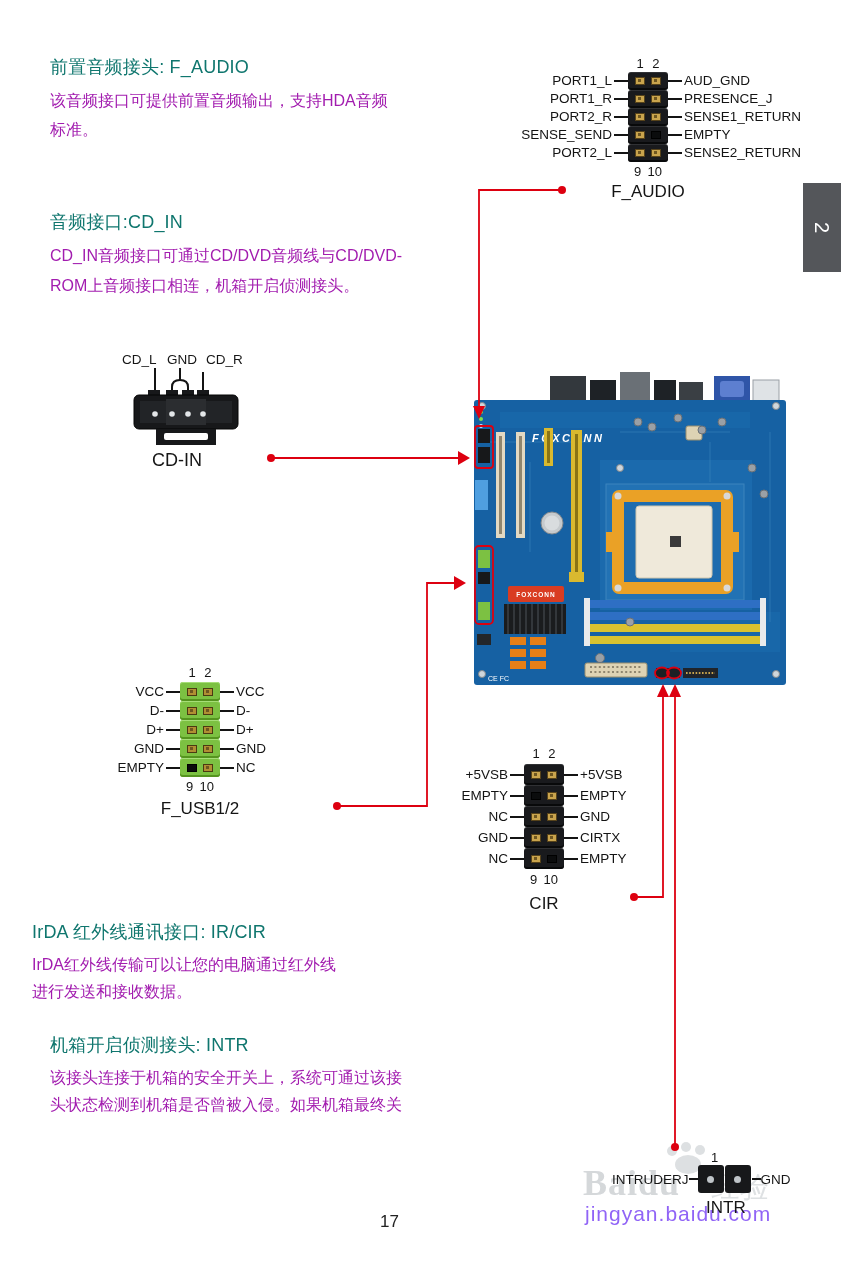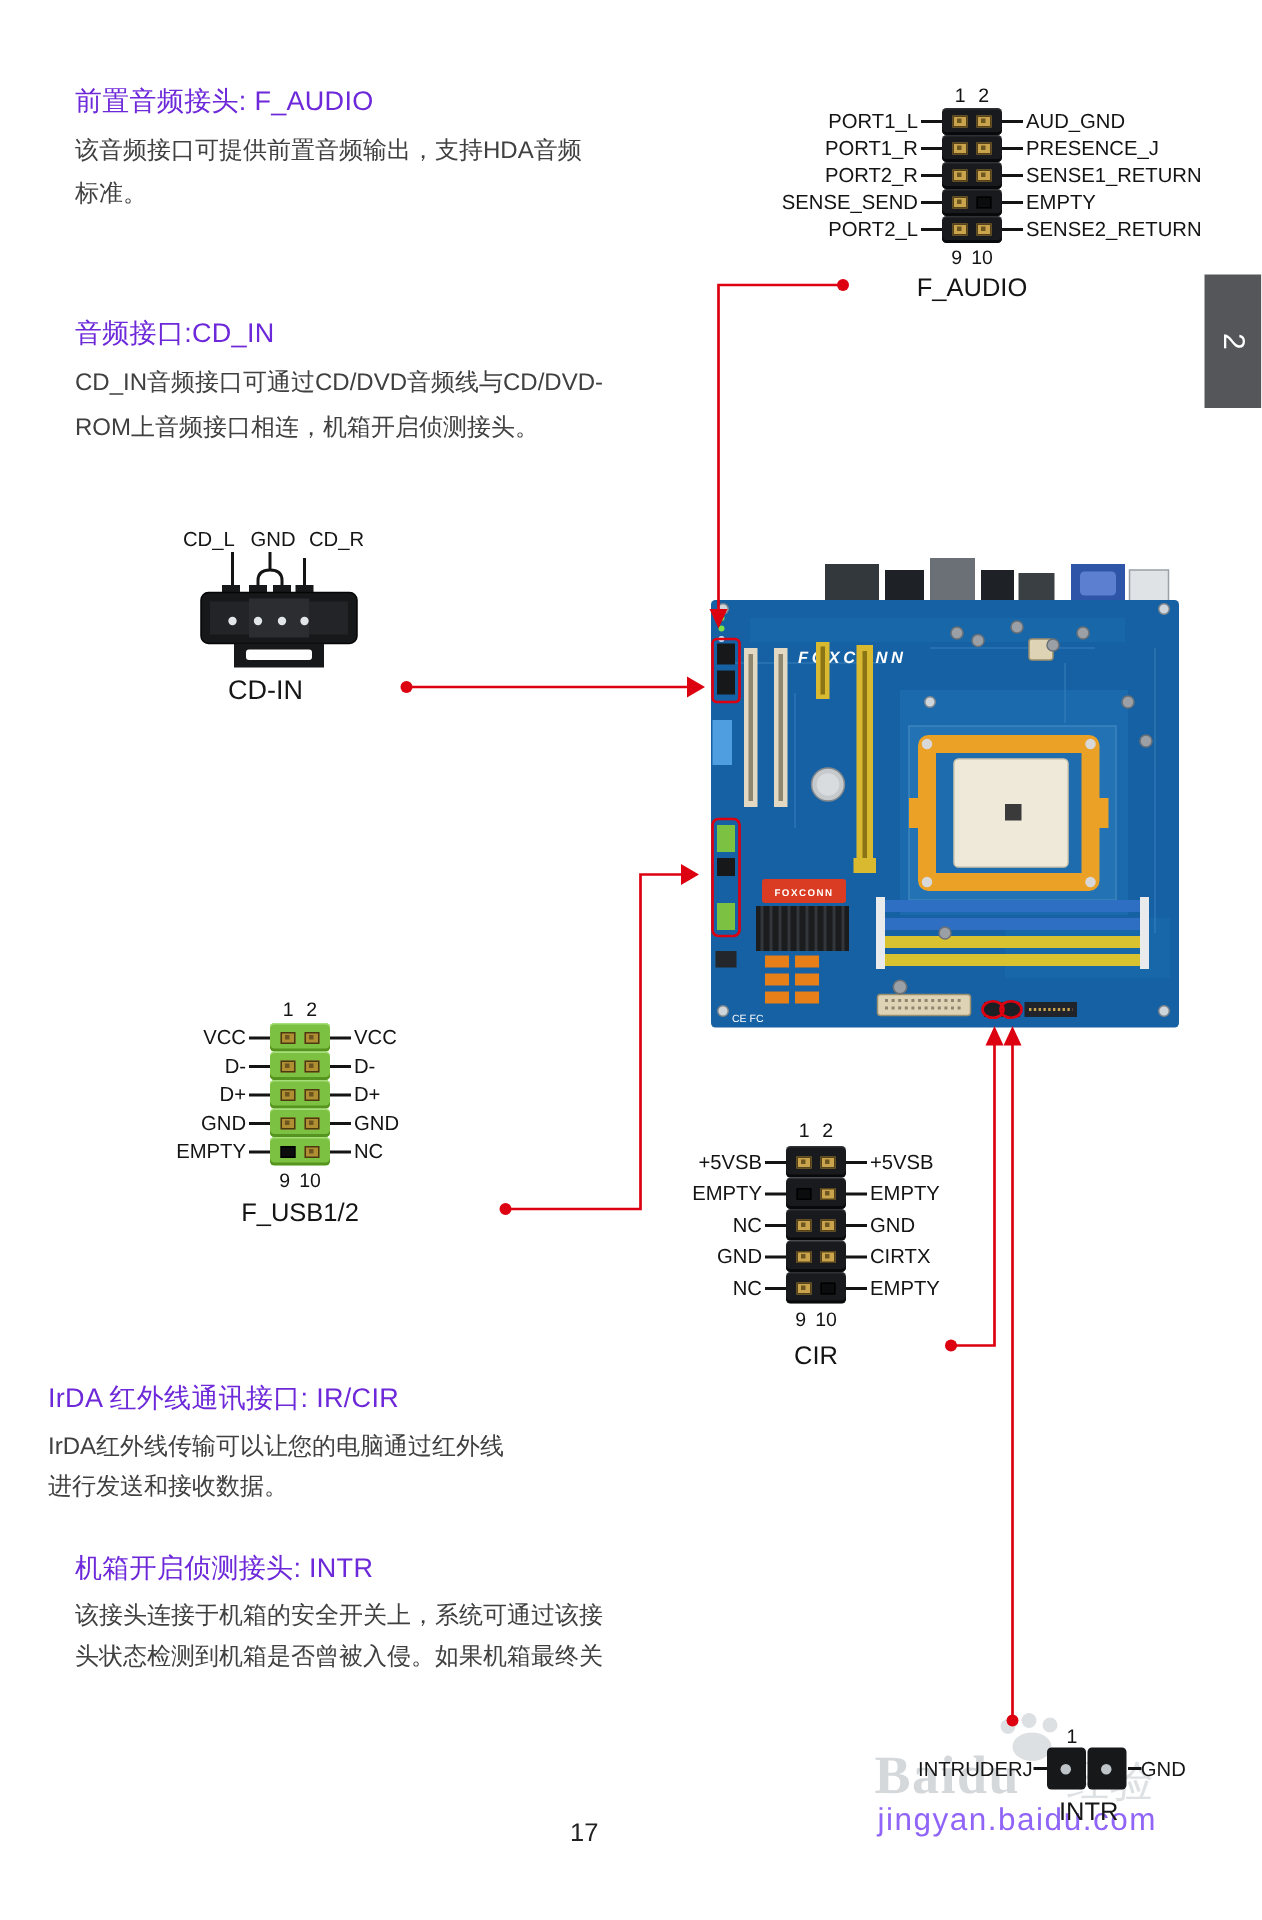--- a/index.html
+++ b/index.html
@@ -1,22 +1,22 @@
 <!DOCTYPE html>
 <html><head>
 <meta charset="utf-8">
 <style>
   html,body{margin:0;padding:0;background:#ffffff;}
   body{font-family:"Liberation Sans","DejaVu Sans",sans-serif;color:#161616;}
   .page{position:relative;width:841px;height:1280px;background:#fff;overflow:hidden;}
   .abs{position:absolute;}
   
   .sec{position:absolute;width:420px;}
-  .sec-title{font-size:18px;letter-spacing:.2px;color:#6d28d9;}
-  .sec-body{margin-top:7px;font-size:16px;color:#404040;}
+  .sec-title{font-size:18px;letter-spacing:.2px;color:#0f766e;}
+  .sec-body{margin-top:7px;font-size:16px;color:#a21caf;}
   .lh29 .bl{line-height:29px;}
   .lh30 .bl{line-height:30px;}
   .lh27 .bl{line-height:27px;}
   
   .pinhdr{position:absolute;display:grid;
     grid-template-columns:var(--lw,110px) 14px 40px 14px max-content;
     grid-auto-rows:var(--rh,18px);align-items:center;
     color:#141414;font-size:13.5px;line-height:1;z-index:2;}
   .ph-lbl.l{justify-self:end;text-align:right;padding-right:2px;white-space:nowrap;}
   .ph-lbl.r{padding-left:2px;white-space:nowrap;}

